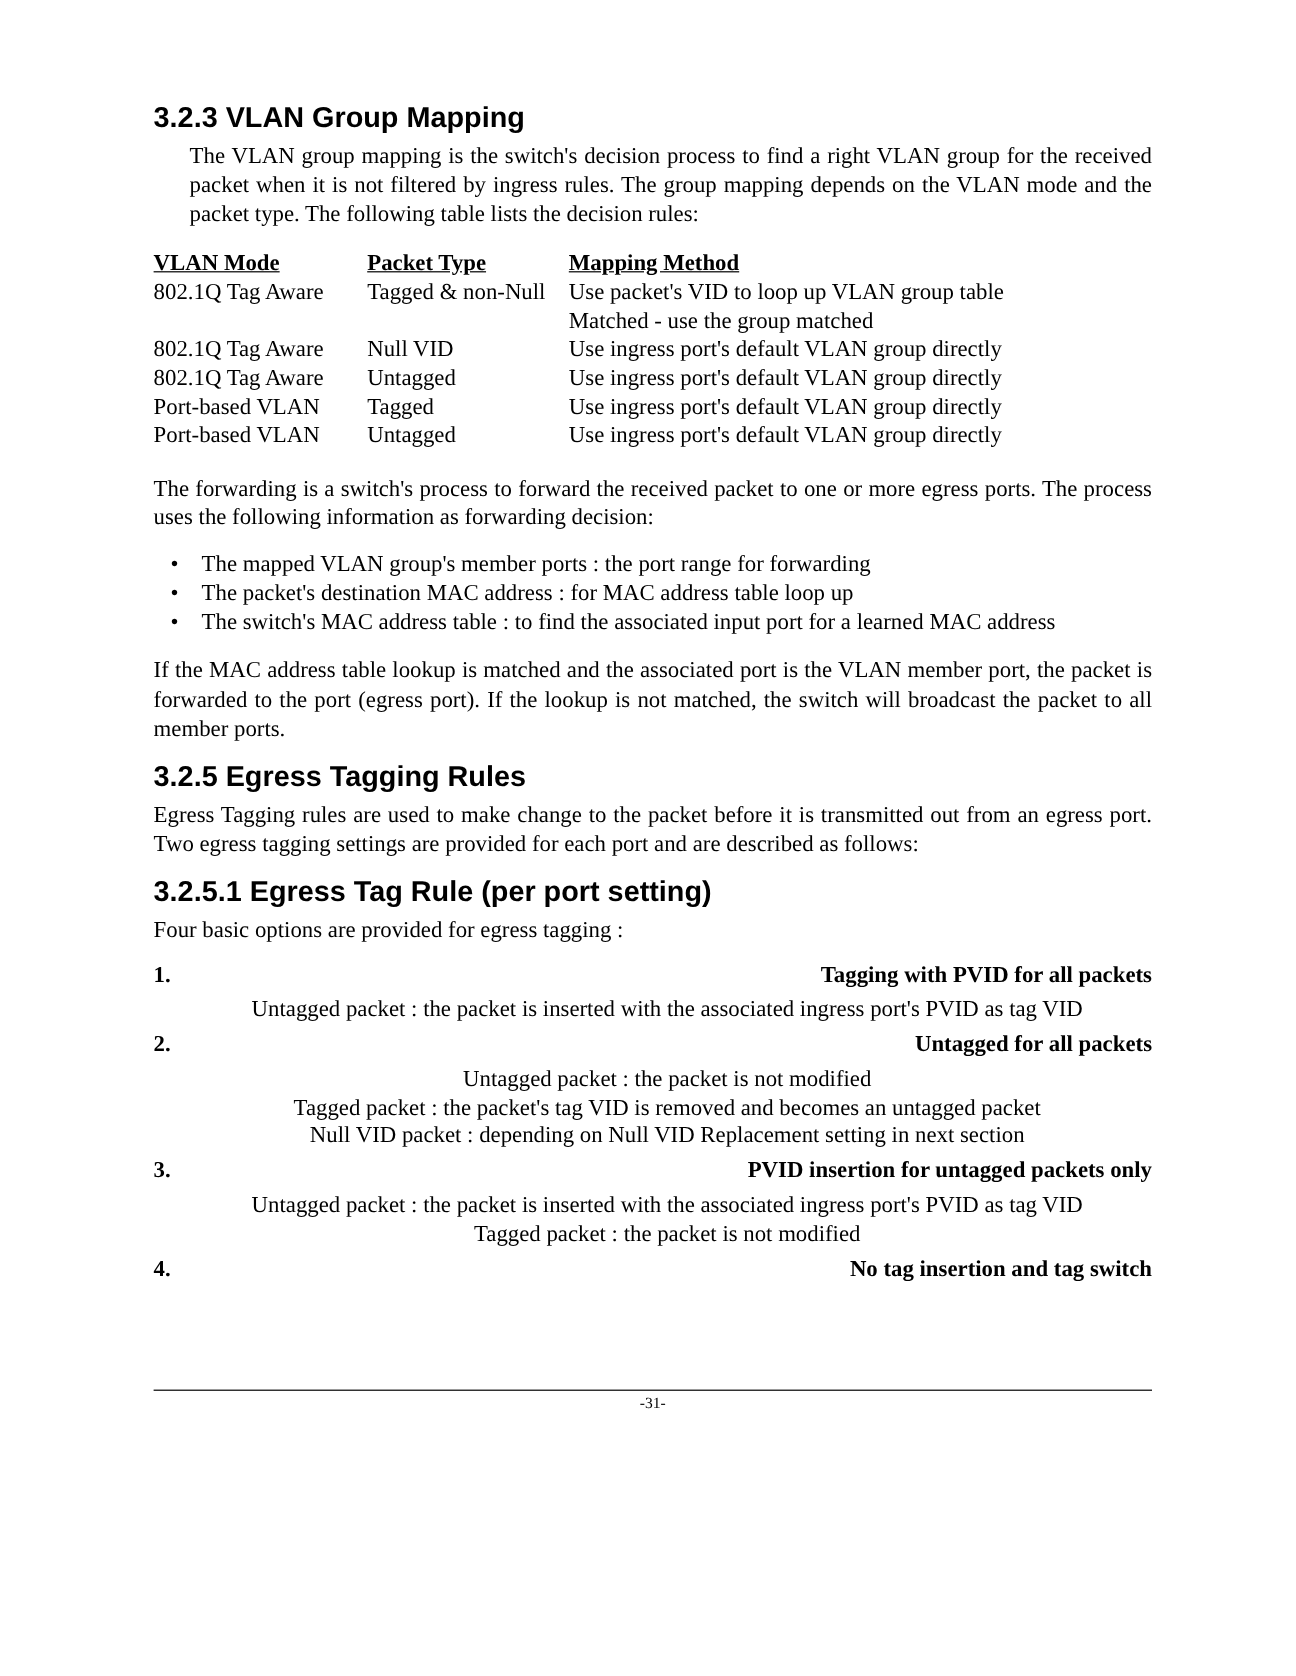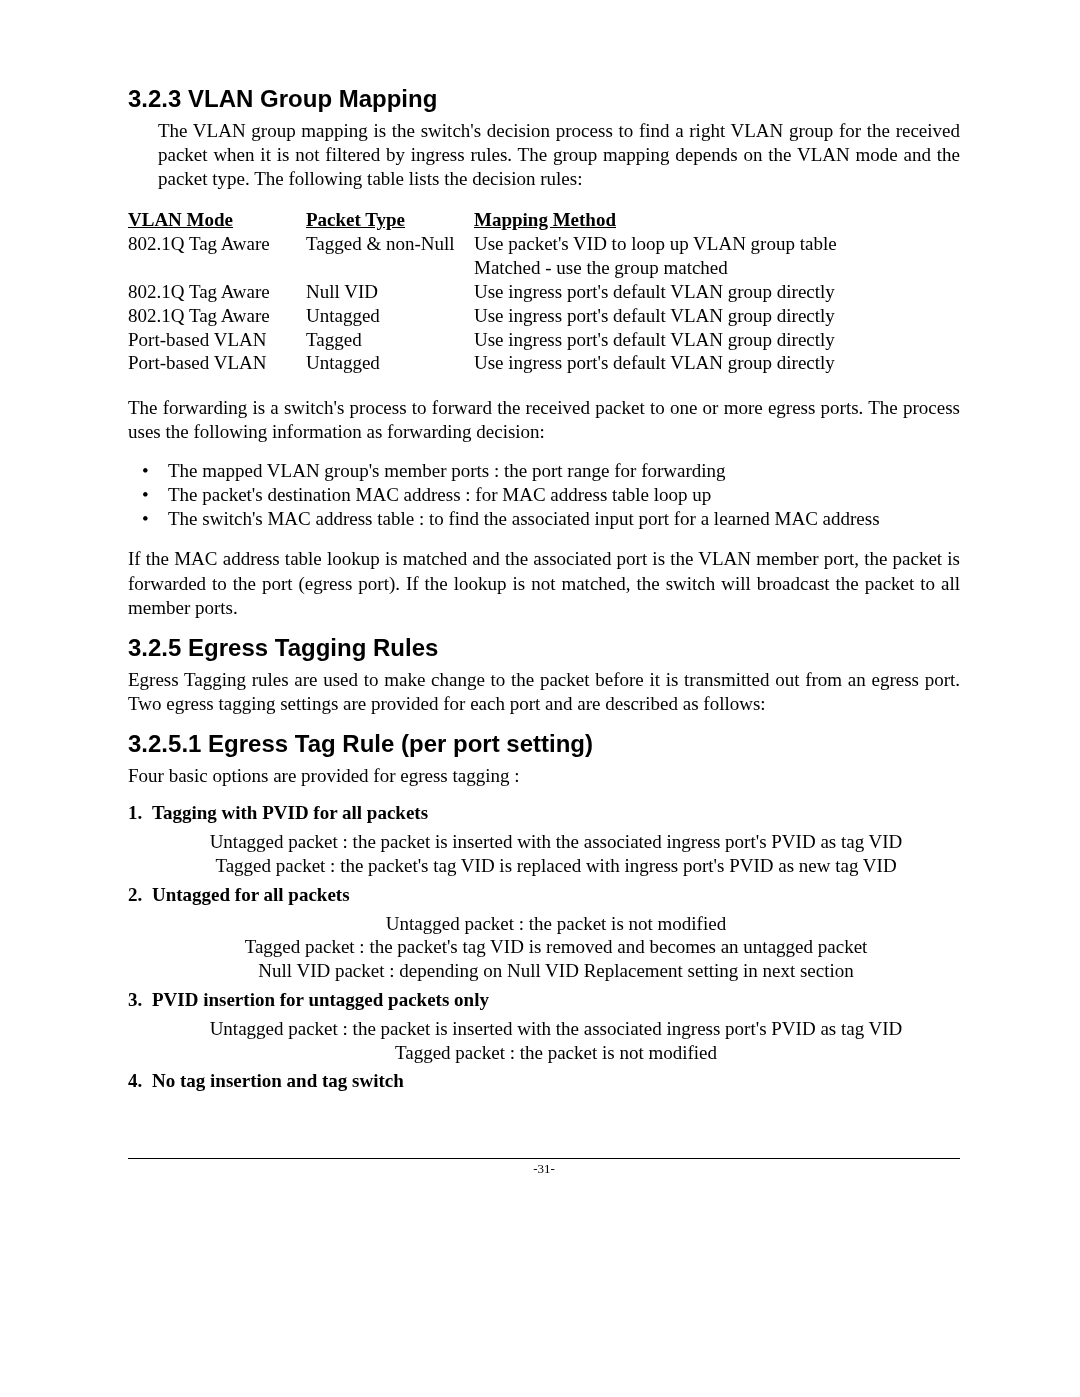--- a/index.html
+++ b/index.html
@@ -83,20 +83,21 @@
     position: absolute;
     left: 0;
     top: 0;
     font-weight: bold;
     font-size: 19px;
   }
   .opt-title {
     font-weight: bold;
     font-size: 19px;
     margin-bottom: 2px;
+    text-align: right;
   }
   .opt-body {
     font-size: 19px;
     line-height: 1.25;
     margin: 0;
     text-align: center;
   }
   .footer {
     position: absolute;
     left: 128px;
@@ -171,21 +172,20 @@
   <p>Egress Tagging rules are used to make change to the packet before it is transmitted out from an egress port. Two egress tagging settings are provided for each port and are described as follows:</p>
 
   <h2>3.2.5.1 Egress Tag Rule (per port setting)</h2>
   <p>Four basic options are provided for egress tagging :</p>
 
   <ol class="numlist">
     <li>
       <div class="opt-title">Tagging with PVID for all packets</div>
       <div class="gap-small"></div>
       <div class="opt-body">Untagged packet : the packet is inserted with the associated ingress port's PVID as tag VID</div>
-      <div class="opt-body">Tagged packet : the packet's tag VID is replaced with ingress port's PVID as new tag VID</div>
     </li>
     <li>
       <div class="opt-title">Untagged for all packets</div>
       <div class="gap-small"></div>
       <div class="opt-body">Untagged packet : the packet is not modified</div>
       <div class="opt-body">Tagged packet : the packet's tag VID is removed and becomes an untagged packet</div>
       <div class="opt-body">Null VID packet : depending on Null VID Replacement setting in next section</div>
     </li>
     <li>
       <div class="opt-title">PVID insertion for untagged packets only</div>

